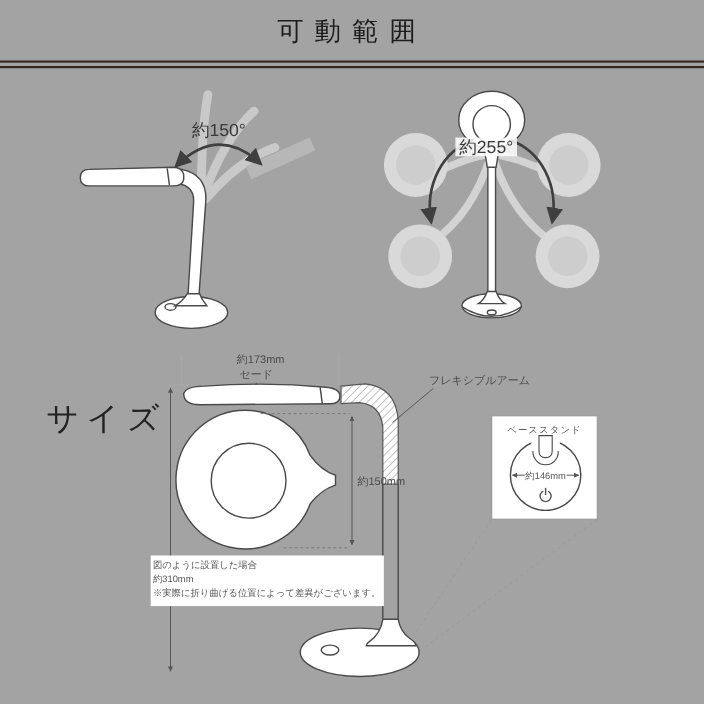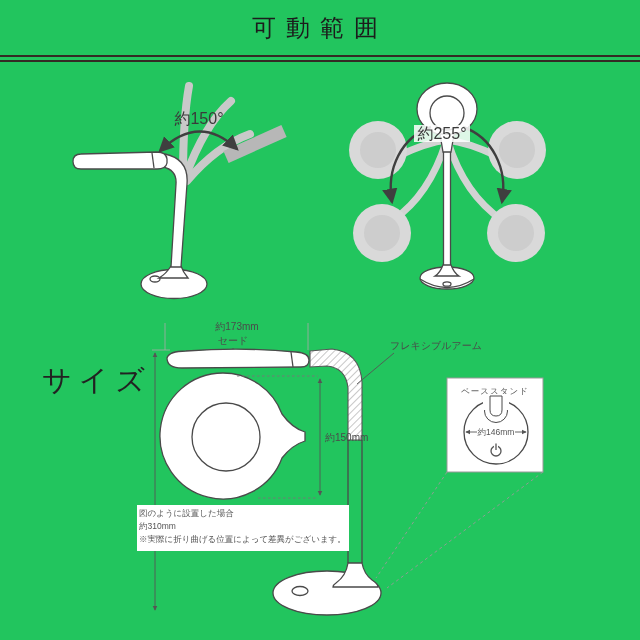--- a/index.html
+++ b/index.html
@@ -1,16 +1,16 @@
 <!DOCTYPE html>
 <html><head>
 <meta charset="utf-8">
 <style>
   html,body{margin:0;padding:0;background:#fff;}
-  .page{position:relative;width:640px;height:640px;background:#22c55e;overflow:hidden;
+  .page{position:relative;width:640px;height:640px;background:#a3a3a3;overflow:hidden;
         font-family:"Liberation Sans", sans-serif;}
   .title{position:absolute;top:12px;left:0;width:640px;text-align:center;
          font-family:"Liberation Serif", serif;font-size:24px;letter-spacing:10px;
          color:#1c1c1c;}
   .divider{position:absolute;left:0;top:55px;width:640px;height:3px;
            border-top:2px solid #342a24;border-bottom:2px solid #342a24;box-sizing:content-box;}
   svg{position:absolute;overflow:visible;}
   .svg-left{left:60px;top:80px;}
   .svg-right{left:330px;top:80px;}
   .svg-size{left:0;top:310px;}

